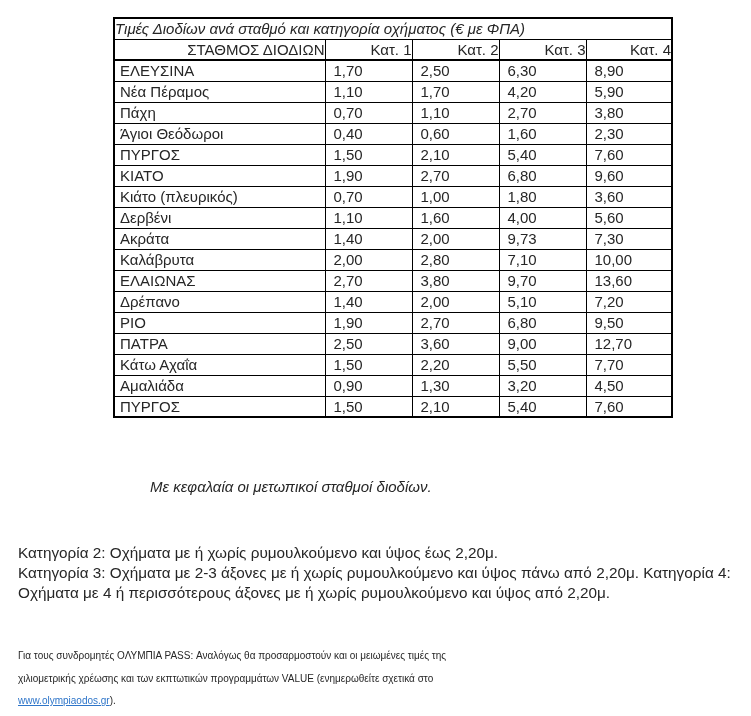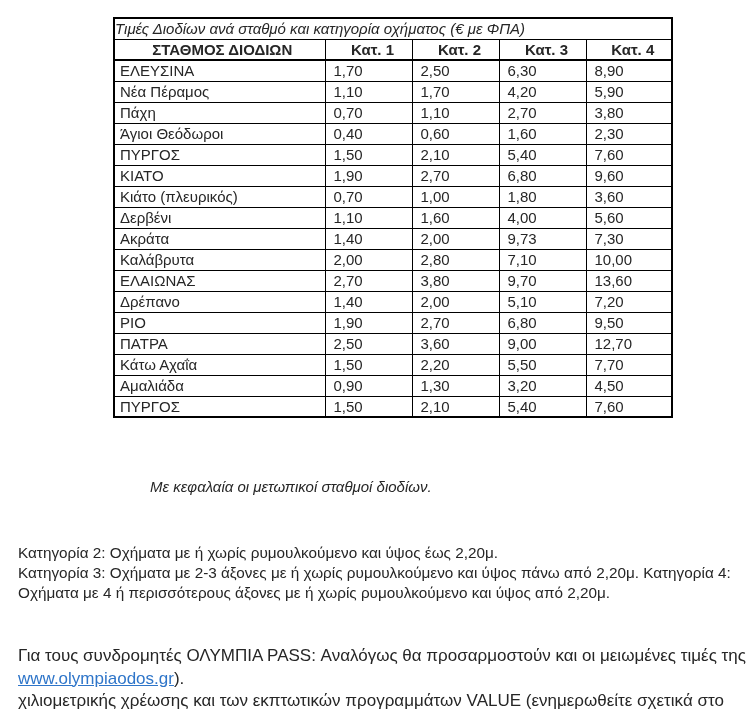--- a/index.html
+++ b/index.html
@@ -28,22 +28,22 @@
     white-space: nowrap;
     overflow: hidden;
   }
   td.t-title {
     text-align: left;
     font-style: italic;
     height: 22px;
     border-bottom: 1px solid #000;
   }
   tr.header-row th {
-    text-align: center;
-    font-weight: bold;
+    text-align: right;
+    font-weight: normal;
     border-bottom: 2px solid #000;
   }
   th.station-col, td.station { padding-left: 5px; }
   th.cat-col, td.price { padding-left: 8px; }
 
   .caption {
     position: absolute;
     left: 130px; top: 478px;
     font-style: italic;
     font-size: 15px;
@@ -53,21 +53,21 @@
   .category-notes {
     position: absolute;
     left: 18px; top: 543px;
     font-size: 15.3px;
     line-height: 20px;
   }
 
   .subscriber-note {
     position: absolute;
     left: 18px; top: 645px;
-    font-size: 17px;
+    font-size: 10px;
     line-height: 22.5px;
   }
   .subscriber-note a {
     text-decoration: underline;
     cursor: pointer;
   }
 </style>
 </head>
 <body style="color: rgb(38, 38, 38);">
 
@@ -219,19 +219,19 @@
   <div class="caption">Με κεφαλαία οι μετωπικοί σταθμοί διοδίων.</div>
 
   <div class="category-notes">
     <div>Κατηγορία 2: Οχήματα με ή χωρίς ρυμουλκούμενο και ύψος έως 2,20μ.</div>
     <div>Κατηγορία 3: Οχήματα με 2-3 άξονες με ή χωρίς ρυμουλκούμενο και ύψος πάνω από 2,20μ. Κατηγορία 4:</div>
     <div>Οχήματα με 4 ή περισσότερους άξονες με ή χωρίς ρυμουλκούμενο και ύψος από 2,20μ.</div>
   </div>
 
   <div class="subscriber-note">
     <div>Για τους συνδρομητές ΟΛΥΜΠΙΑ PASS: Αναλόγως θα προσαρμοστούν και οι μειωμένες τιμές της</div>
+    <div>χιλιομετρικής χρέωσης και των εκπτωτικών προγραμμάτων VALUE (ενημερωθείτε σχετικά στο</div>
     <div>
       <a style="color: rgb(46, 117, 201);">www.olympiaodos.gr</a><span>).</span>
     </div>
-    <div>χιλιομετρικής χρέωσης και των εκπτωτικών προγραμμάτων VALUE (ενημερωθείτε σχετικά στο</div>
   </div>
 
 </div>
 
 </body></html>

